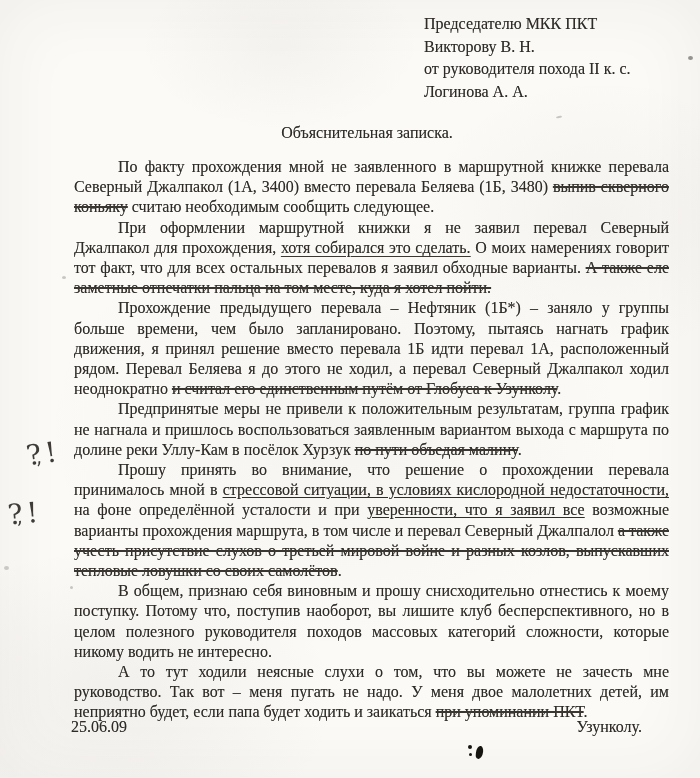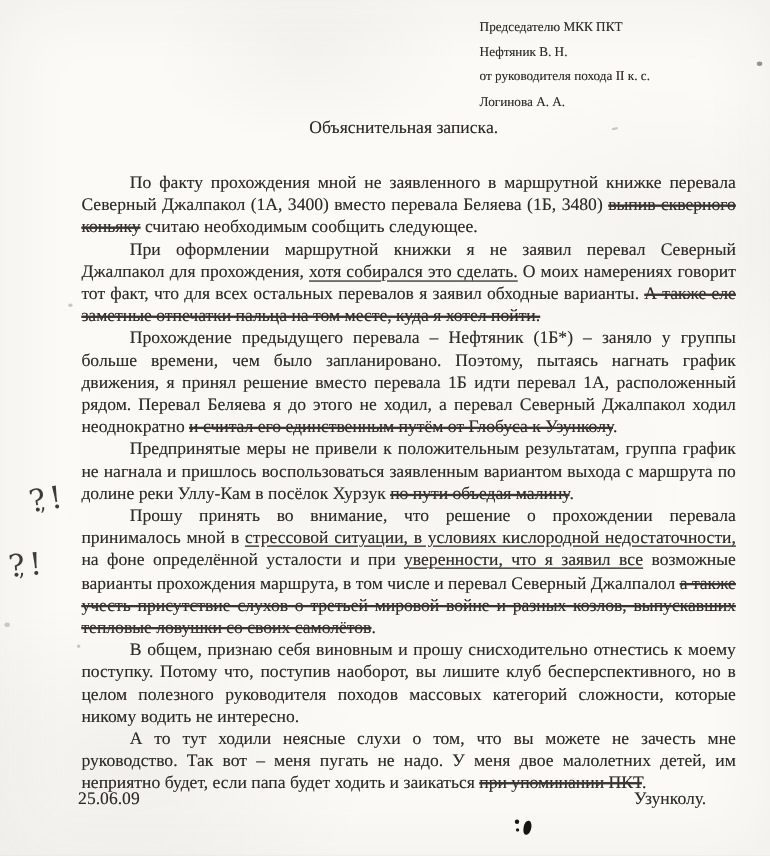--- a/index.html
+++ b/index.html
@@ -16,26 +16,26 @@
     background:
       radial-gradient(ellipse 320px 220px at 16% 90%, rgba(110,105,95,0.07), transparent 70%),
       radial-gradient(ellipse 260px 200px at 86% 28%, rgba(110,105,95,0.05), transparent 70%),
       radial-gradient(ellipse 420px 320px at 48% 55%, rgba(120,115,105,0.045), transparent 70%),
       radial-gradient(ellipse 200px 120px at 40% 6%, rgba(110,105,95,0.05), transparent 70%),
       #fbfaf7;
     box-shadow: inset 0 0 70px rgba(60,55,45,0.06);
     text-shadow: 0 0 0.5px rgba(40,35,30,0.45);
   }
   .addressee {
-    position: absolute; left: 436px; top: 13px;
-    font-size: 12px; line-height: 22.5px;
+    position: absolute; left: 424px; top: 13px;
+    font-size: 16px; line-height: 22.5px;
     white-space: nowrap;
   }
   .doc-title {
-    position: absolute; top: 108px; left: 74px; right: 40px;
+    position: absolute; top: 124px; left: 74px; right: 40px;
     text-align: center; font-size: 16px;
   }
   .doc-body {
     position: absolute; top: 157px; left: 74px; right: 31px;
     font-size: 16px; line-height: 20.2px;
     text-align: justify;
   }
   .doc-body p { margin: 0; text-indent: 44px; }
   .seg-normal { }
   .seg-strike {
@@ -91,21 +91,21 @@
   .sp4 { left: 4px; top: 566px; width: 5px; height: 4px; opacity: .45; }
   .sp5 { left: 70px; top: 586px; width: 3px; height: 3px; opacity: .5; }
 </style>
 </head>
 <body>
 
 <div class="page">
 
   <div class="addressee">
     <div>Председателю МКК ПКТ</div>
-    <div>Нефтяник В. Н.</div>
+    <div>Викторову В. Н.</div>
     <div>от руководителя похода II к. с.</div>
     <div>Логинова А. А.</div>
   </div>
 
   <div class="doc-title">Объяснительная записка.</div>
 
   <div class="doc-body">
     <p><span class="seg-normal">По факту прохождения мной не заявленного в маршрутной книжке перевала Северный Джалпакол (1А, 3400) вместо перевала Беляева (1Б, 3480) </span><span class="seg-strike">выпив скверного коньяку</span><span class="seg-normal"> считаю необходимым сообщить следующее.</span></p>
     <p><span class="seg-normal">При оформлении маршрутной книжки я не заявил перевал Северный Джалпакол для прохождения, </span><span class="seg-underline">хотя собирался это сделать.</span><span class="seg-normal"> О моих намерениях говорит тот факт, что для всех остальных перевалов я заявил обходные варианты. </span><span class="seg-strike">А также еле заметные отпечатки пальца на том месте, куда я хотел пойти.</span></p>
     <p><span class="seg-normal">Прохождение предыдущего перевала – Нефтяник (1Б*) – заняло у группы больше времени, чем было запланировано. Поэтому, пытаясь нагнать график движения, я принял решение вместо перевала 1Б идти перевал 1А, расположенный рядом. Перевал Беляева я до этого не ходил, а перевал Северный Джалпакол ходил неоднократно </span><span class="seg-strike">и считал его единственным путём от Глобуса к Узунколу</span><span class="seg-normal">.</span></p>

